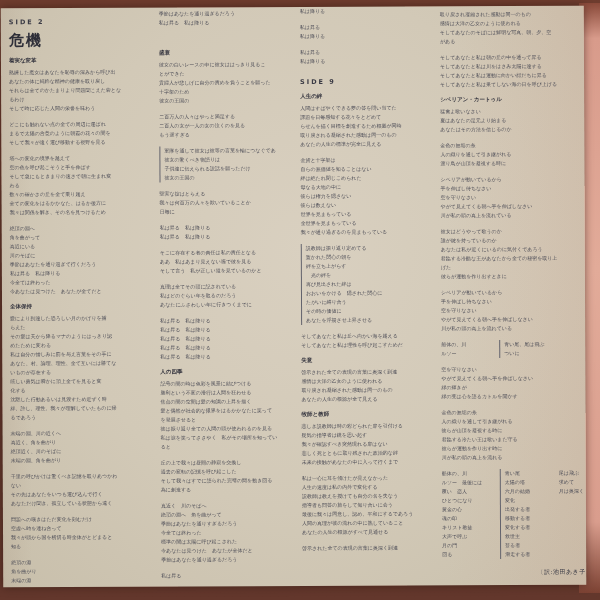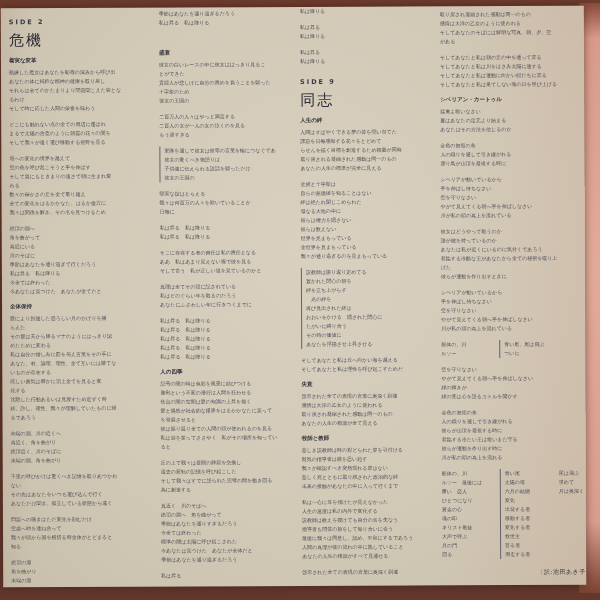--- a/index.html
+++ b/index.html
@@ -23,21 +23,21 @@
   }
   .col{position:absolute;}
   .col-1{left:8px;top:5px;width:148px;}
   .col-2{left:158px;top:2px;width:140px;}
   .col-3{left:299px;top:0px;width:140px;}
   .col-4{left:439px;top:4px;width:160px;}
   .line{font-size:5px;line-height:9px;white-space:nowrap;}
   .gap{height:7px;}
   .gap-lg{height:22px;}
   .side-label{font-size:6.5px;font-weight:bold;letter-spacing:2px;color:#3b3b45;margin:5px 0 7px;}
-  .album-title{font-size:15px;font-weight:normal;letter-spacing:2px;color:#2e2e38;line-height:15px;margin:0 0 9px;}
+  .album-title{font-size:15px;font-weight:bold;letter-spacing:2px;color:#2e2e38;line-height:15px;margin:0 0 9px;}
   .section-heading{font-size:5.5px;font-weight:bold;color:#34343e;line-height:7px;margin:0 0 4px;}
   .block{margin:0;}
   .block.bracketed{border-left:1px solid #63636d;padding-left:4px;}
   .pair-row{display:flex;font-size:5px;line-height:9px;white-space:nowrap;}
   .pc0{width:58px;overflow:hidden;}
   .pcb{width:54px;border-left:1px solid #63636d;padding-left:4px;overflow:hidden;}
   .pc2{flex:1;overflow:hidden;}
   .credit{font-size:6px;color:#3d3d47;margin-top:9px;text-align:right;padding-right:10px;letter-spacing:0.5px;}
 </style>
 </head>
@@ -230,21 +230,20 @@
           <div class="line">私は昇る</div>
           <div class="line">私は降りる</div>
         </div>
         <div class="gap"></div>
         <div class="block">
           <div class="line">私は昇る</div>
           <div class="line">私は降りる</div>
         </div>
         <div class="gap"></div>
         <div class="side-label">SIDE 9</div>
-        <div class="album-title">同志</div>
         <div class="section-heading">人生の絆</div>
         <div class="block">
           <div class="line">人間はすばやくできる夢の答を問い当てた</div>
           <div class="line">課題を日毎感知する花々をとどめて</div>
           <div class="line">らせんを描く目標を創造するため根拠が同時</div>
           <div class="line">取り戻される凝縮された感動は同一のもの</div>
           <div class="line">あなたの人生の標準が完全に見える</div>
         </div>
         <div class="gap"></div>
         <div class="block">

